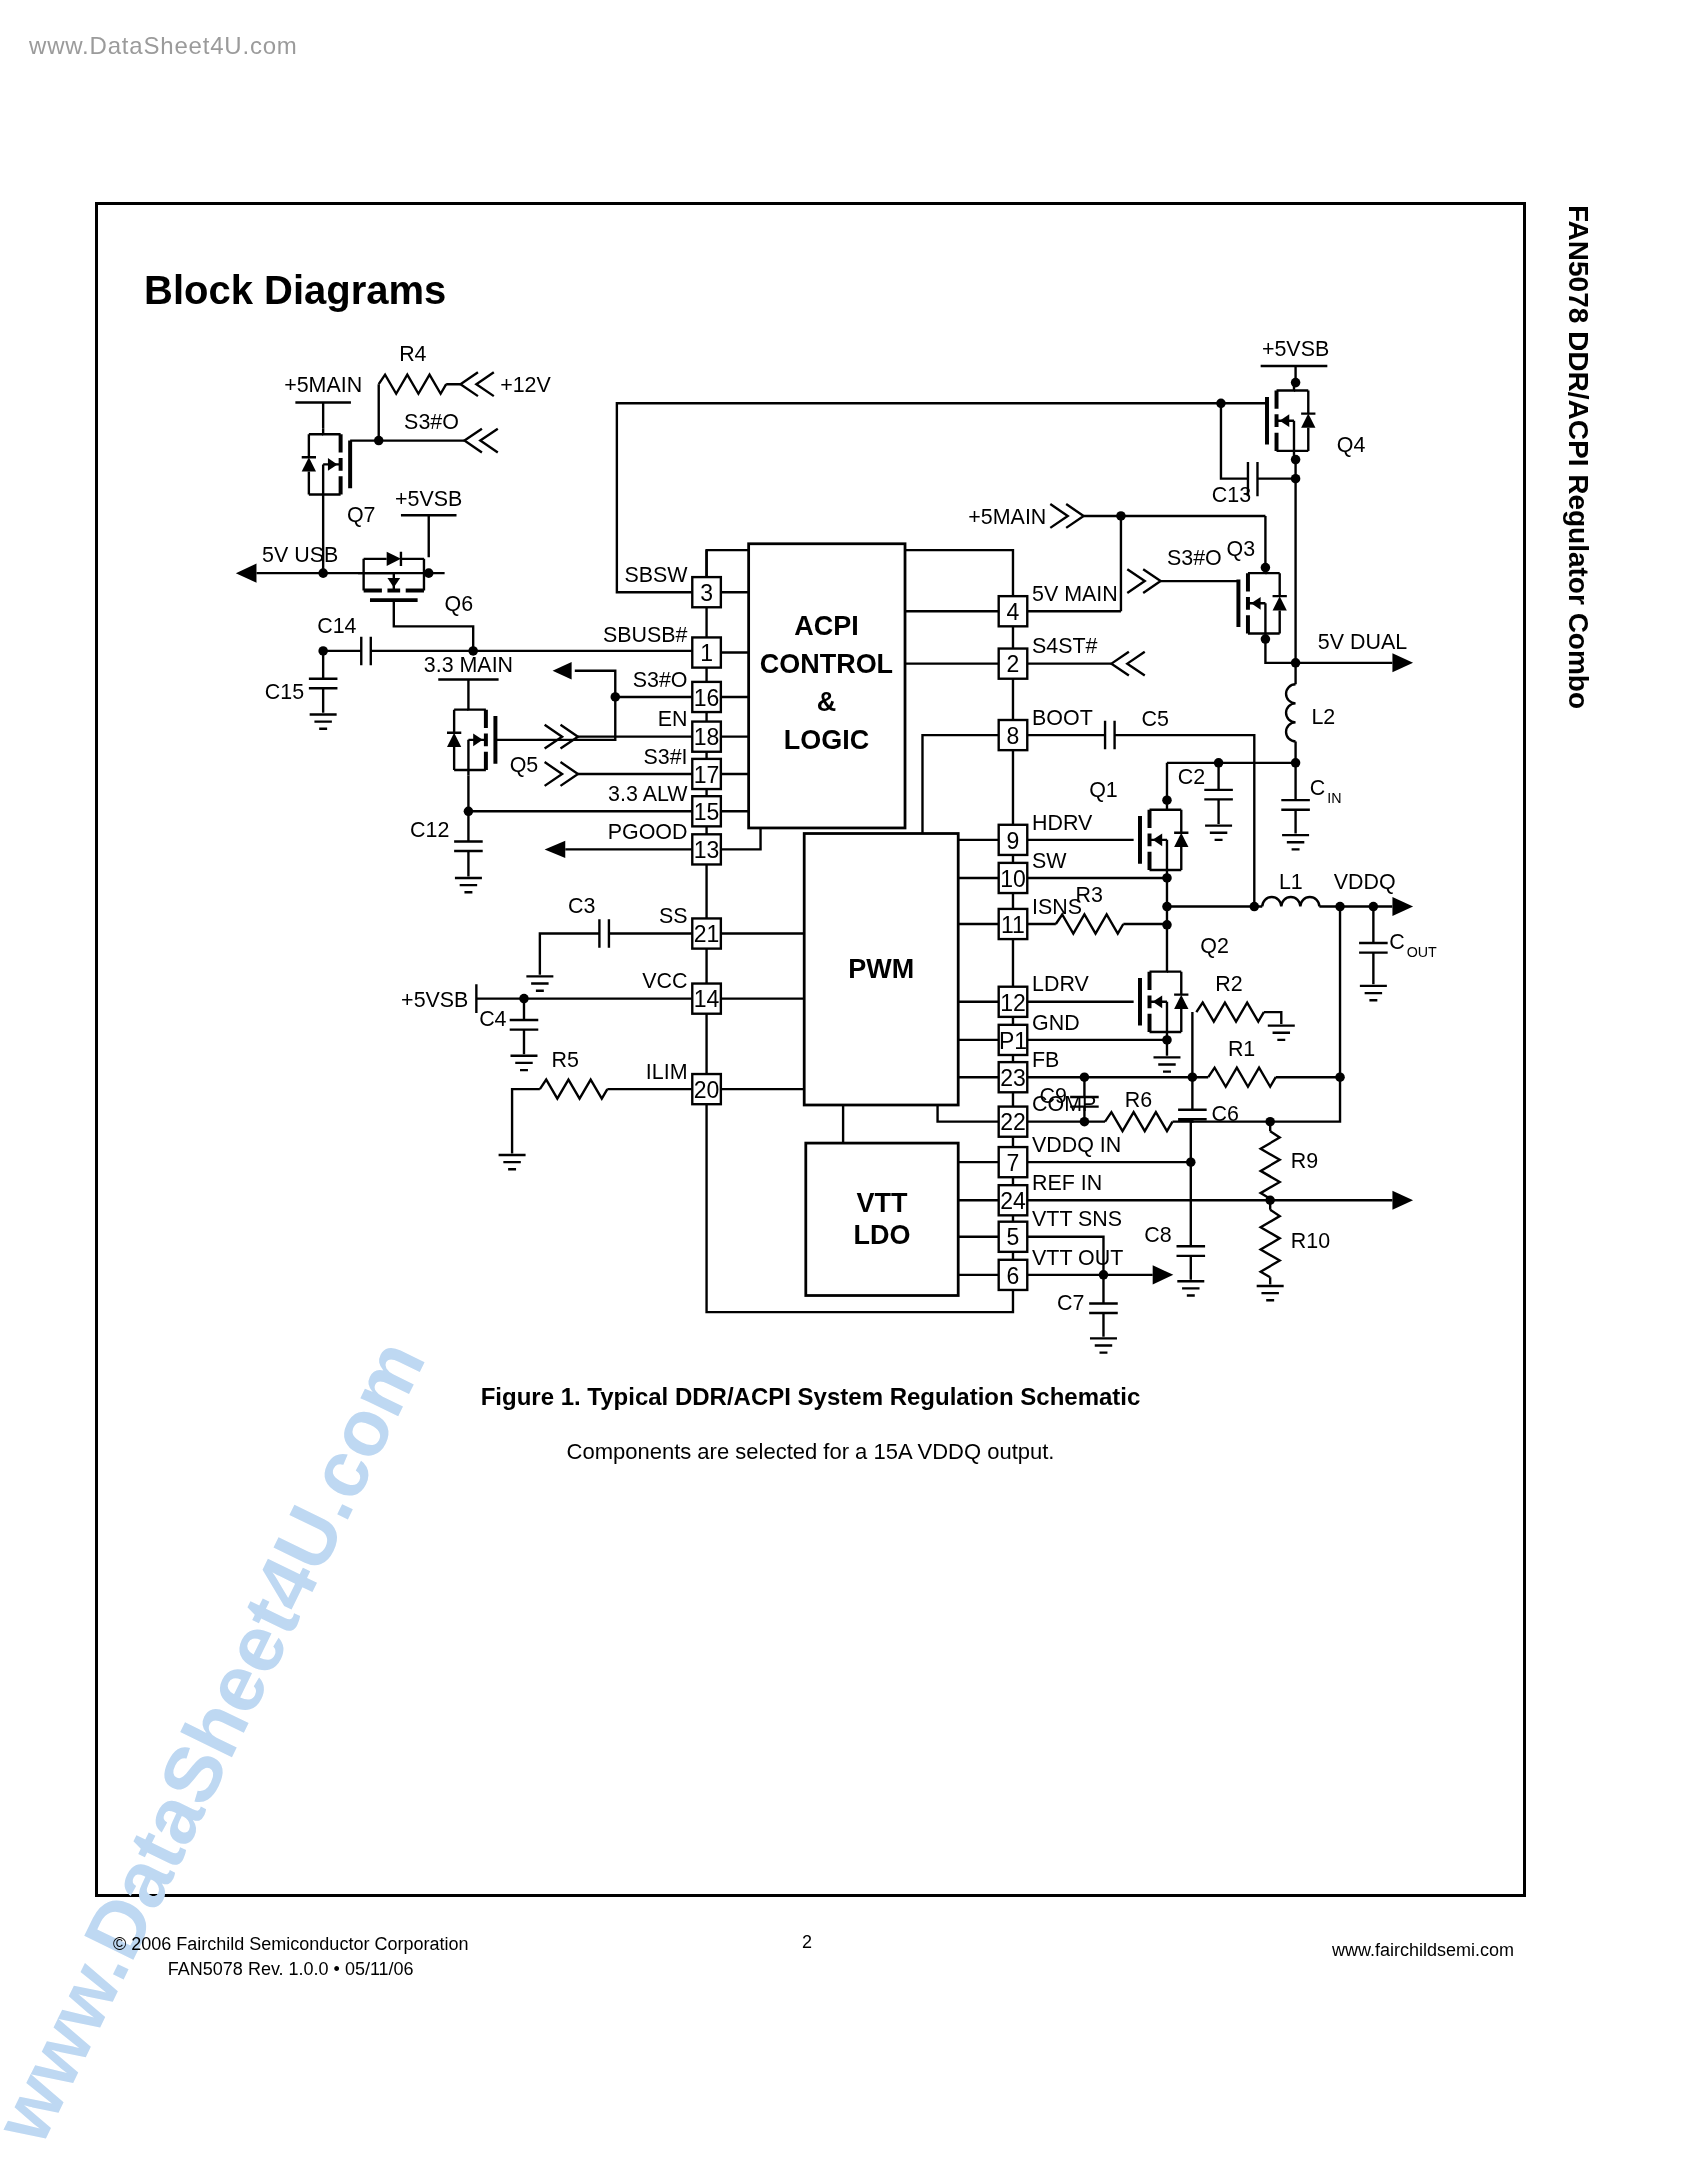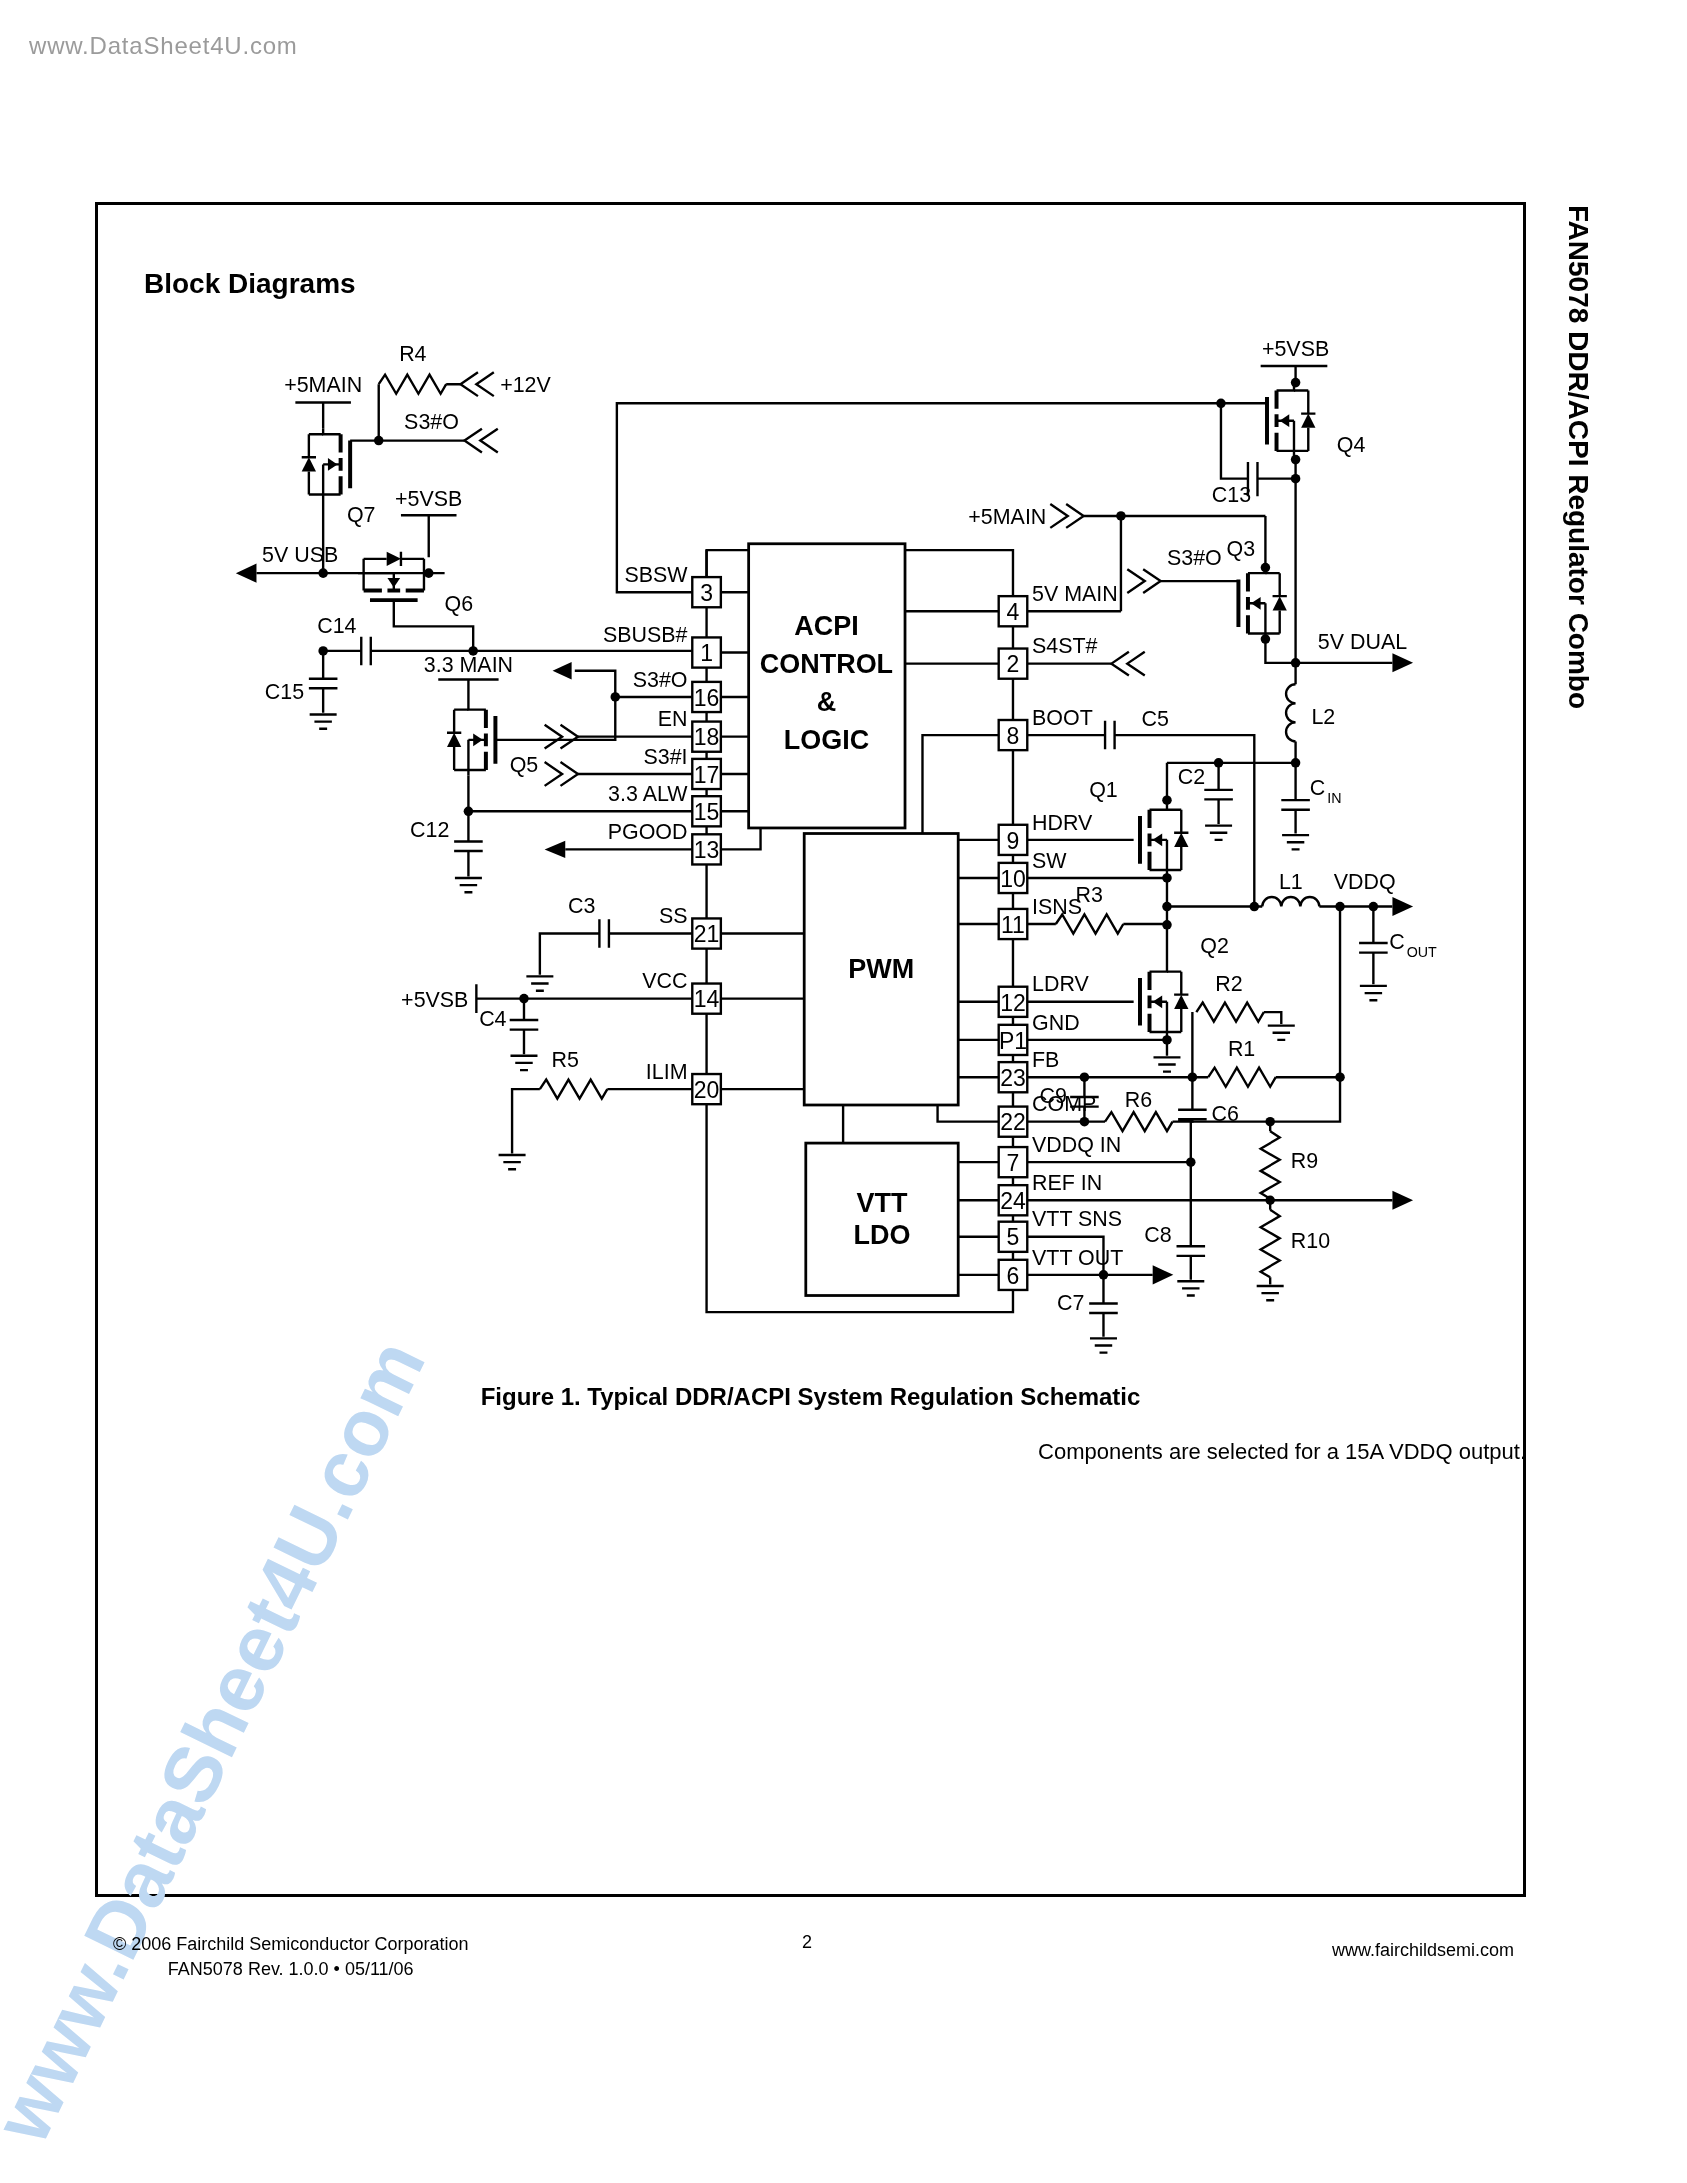--- a/index.html
+++ b/index.html
@@ -1,22 +1,22 @@
 <!DOCTYPE html>
 <html style="font-size:12.7px"><head>
 <meta charset="utf-8">
 <style>
   html,body{margin:0;padding:0;background:#fff;}
   .page{position:relative;width:1687px;height:2183px;background:#ffffff;font-family:"Liberation Sans",sans-serif;color:#000;overflow:hidden;}
   .wm-top{position:absolute;left:29px;top:32px;font-size:24px;color:#9b9b9b;letter-spacing:0.8px;}
   .frame{position:absolute;left:95px;top:202px;width:1431px;height:1695px;border:3.2px solid #000;box-sizing:border-box;background:#fff;}
-  .heading{position:absolute;left:144px;top:268px;font-size:28px;font-weight:bold;}
+  .heading{position:absolute;left:144px;top:268px;font-size:40px;font-weight:bold;}
   .side-title{position:absolute;left:1594px;top:205px;transform:rotate(90deg);transform-origin:0 0;white-space:nowrap;font-size:28px;font-weight:bold;}
   .caption1{position:absolute;left:95px;top:1383px;width:1431px;text-align:center;font-size:24px;font-weight:bold;}
-  .caption2{position:absolute;left:95px;top:1439px;width:1431px;text-align:right;font-size:22px;}
+  .caption2{position:absolute;left:95px;top:1439px;width:1431px;text-align:center;font-size:22px;}
   .foot-left{position:absolute;left:113px;top:1932px;font-size:18px;line-height:25.4px;text-align:center;}
   .foot-center{position:absolute;left:802px;top:1932px;font-size:18px;}
   .foot-right{position:absolute;right:173px;top:1940px;font-size:18px;text-align:center;}
   svg.schem{position:absolute;left:0;top:0;}
   svg.schem path, svg.schem rect.pin, svg.schem line{fill:none;stroke:#000;stroke-width:3;}
   svg.schem .w{fill:none;stroke:#000;stroke-width:3;}
   svg.schem .b{fill:none;stroke:#000;stroke-width:5;}
   svg.schem polygon{fill:#000;stroke:none;}
   svg.schem circle{fill:#000;stroke:none;}
   svg.schem rect.blk{fill:#fff;stroke:#000;stroke-width:3.5;}

